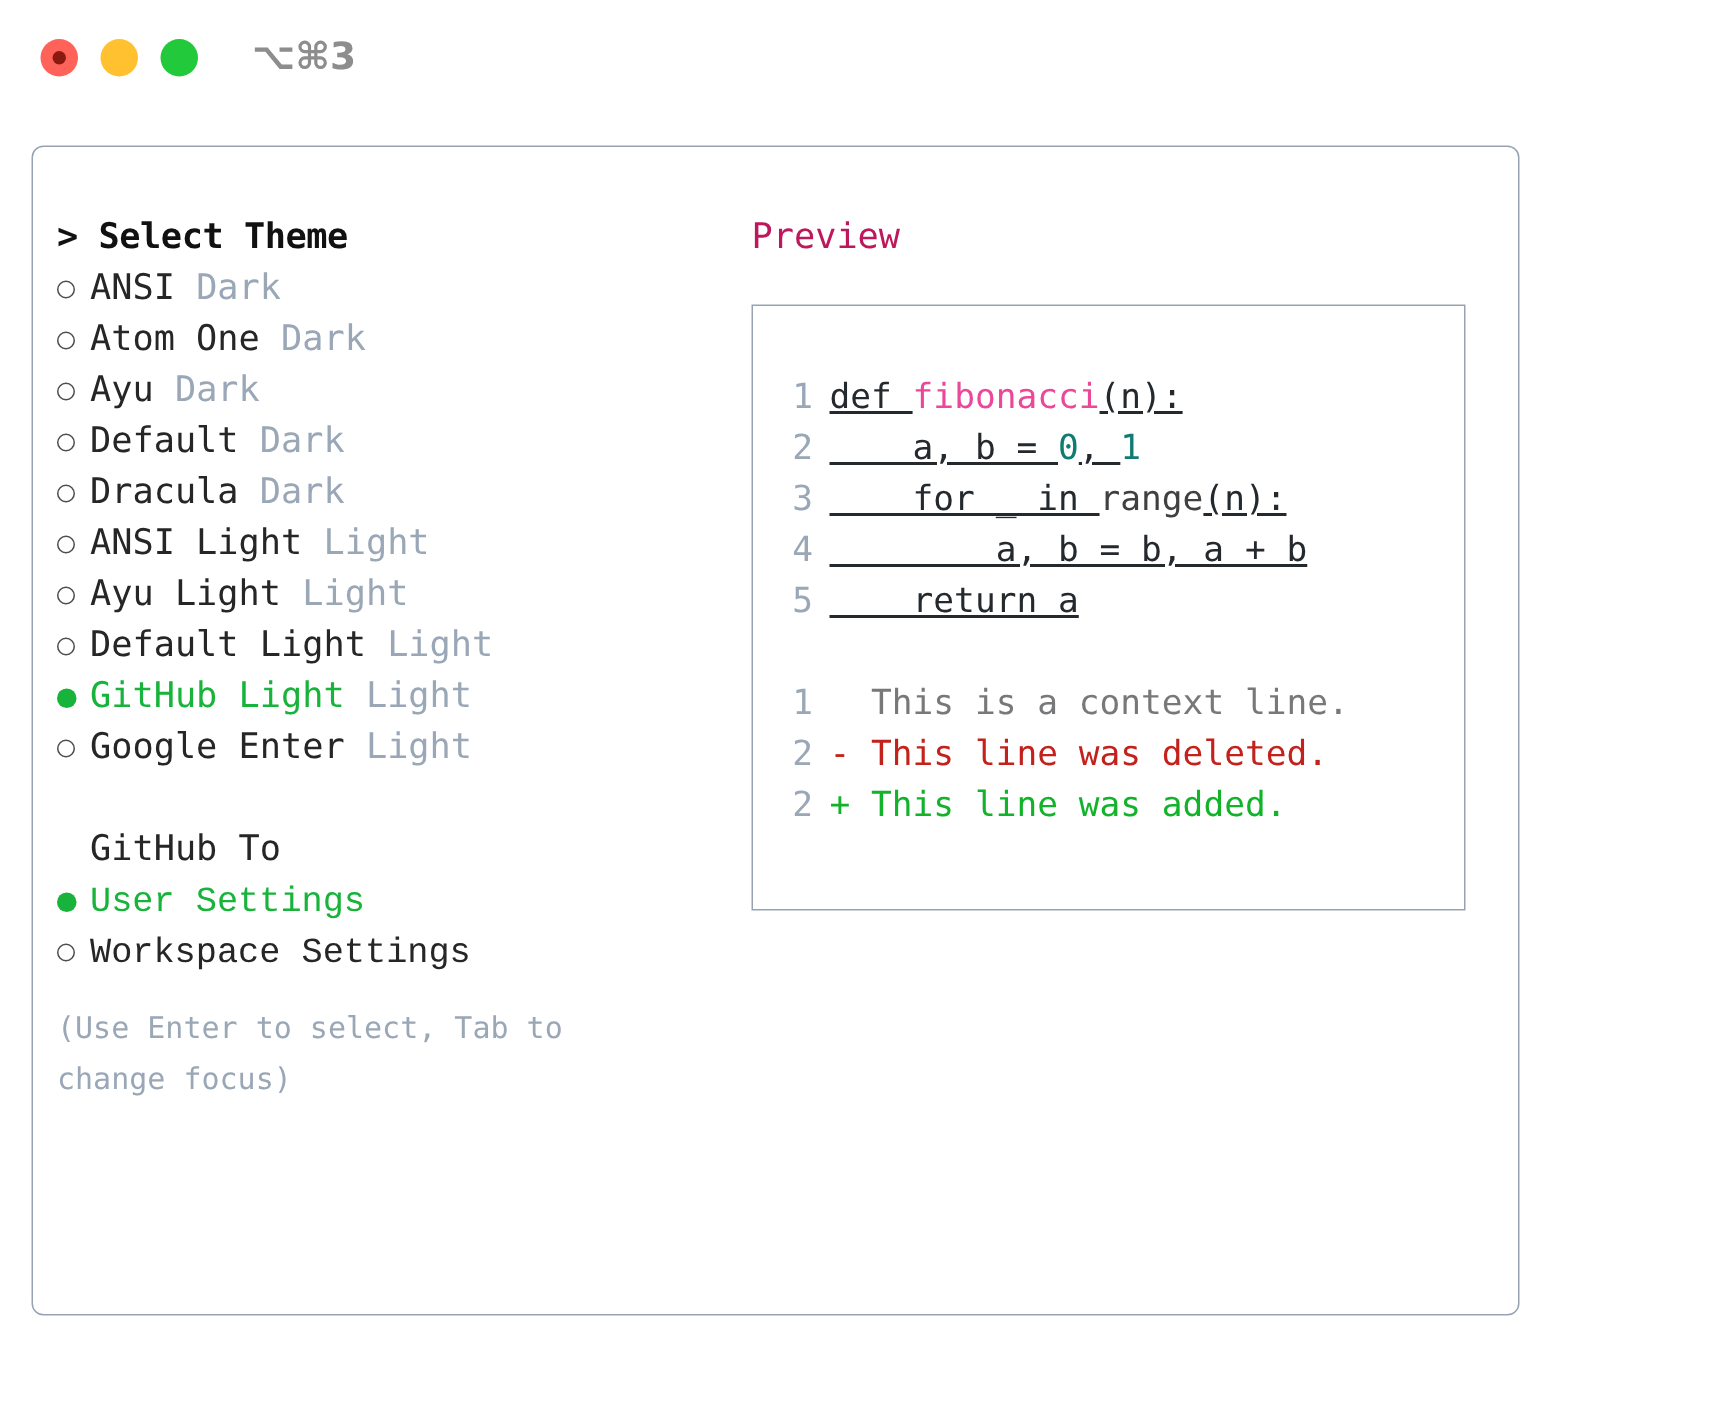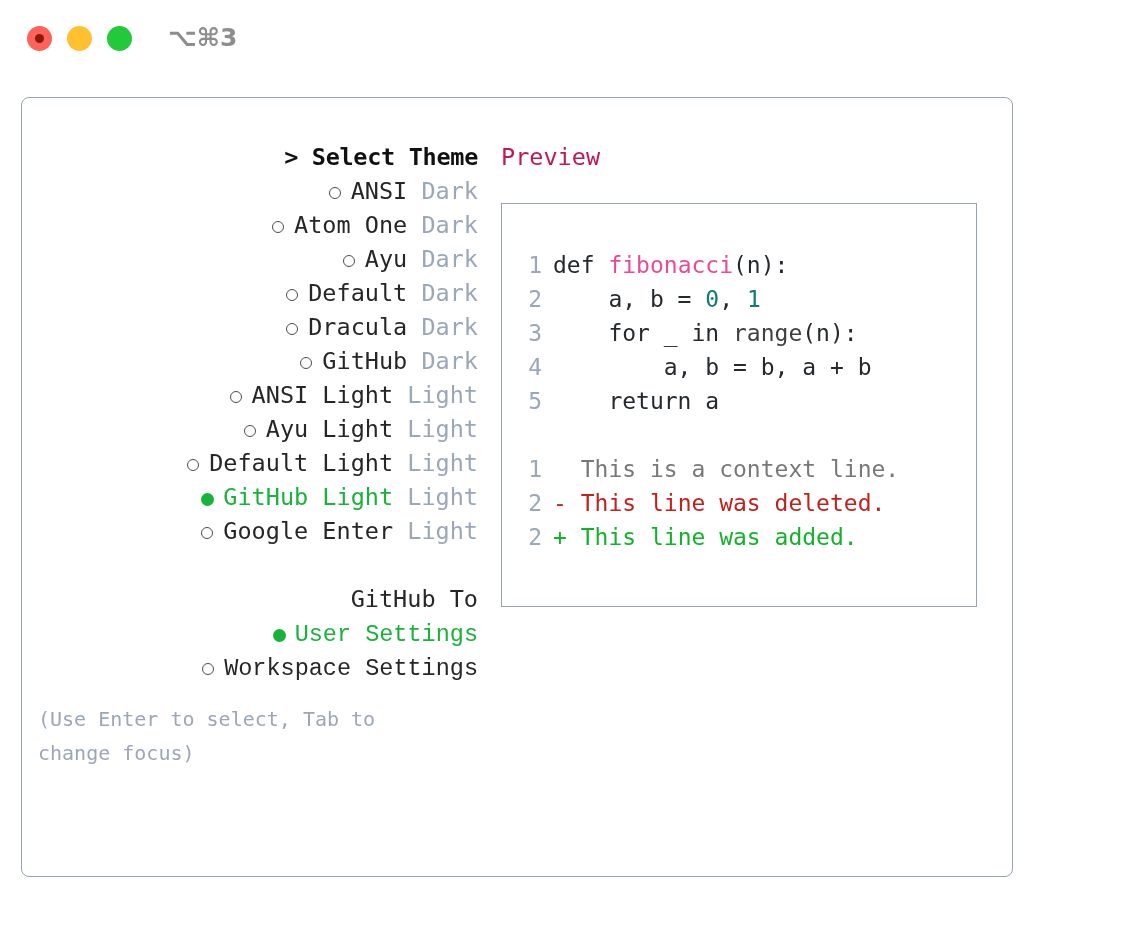--- a/index.html
+++ b/index.html
@@ -80,21 +80,20 @@
     top: 42px;
     width: 440px;
   }
 
   .row {
     height: 34px;
     line-height: 34px;
     font-size: 23.5px;
     white-space: nowrap;
     color: #262626;
-    text-align: right;
   }
 
   #select-theme-header {
     font-weight: bold;
     color: #111111;
     letter-spacing: -0.3px;
   }
   .bullet-empty {
     position: relative;
     display: inline-block;
@@ -180,21 +179,21 @@
     white-space: pre;
   }
   .code-line { height: 34px; }
   .lineno {
     display: inline-block;
     width: 22px;
     text-align: right;
     color: #9aa7b7;
     margin-right: 11px;
   }
-  .kw-plain { color: #24292e; }
+  .kw-plain { color: #24292e; text-decoration: underline; }
   .kw-func  { color: #ec4899; }
   .kw-num   { color: #0f7b72; }
   .kw-call  { color: #404040; }
 
   .diff-ctx { color: #77787a; }
   .diff-del { color: #c3211c; }
   .diff-add { color: #12b32a; }
 
   .blank-line { height: 34px; }
 </style>
@@ -215,21 +214,20 @@
     <div id="left-col">
 
       <div class="row" id="select-theme-header">&gt; Select Theme</div>
 
       <div id="theme-list">
           <div class="row"><span class="bullet-empty"></span><span class="theme-name">ANSI</span> <span class="theme-badge">Dark</span></div>
           <div class="row"><span class="bullet-empty"></span><span class="theme-name">Atom One</span> <span class="theme-badge">Dark</span></div>
           <div class="row"><span class="bullet-empty"></span><span class="theme-name">Ayu</span> <span class="theme-badge">Dark</span></div>
           <div class="row"><span class="bullet-empty"></span><span class="theme-name">Default</span> <span class="theme-badge">Dark</span></div>
           <div class="row"><span class="bullet-empty"></span><span class="theme-name">Dracula</span> <span class="theme-badge">Dark</span></div>
-          <div class="row"><span class="bullet-empty"></span><span class="theme-name">GitHub</span> <span class="theme-badge">Dark</span></div>
           <div class="row"><span class="bullet-empty"></span><span class="theme-name">ANSI Light</span> <span class="theme-badge">Light</span></div>
           <div class="row"><span class="bullet-empty"></span><span class="theme-name">Ayu Light</span> <span class="theme-badge">Light</span></div>
           <div class="row"><span class="bullet-empty"></span><span class="theme-name">Default Light</span> <span class="theme-badge">Light</span></div>
           <div class="row"><span class="bullet-filled"></span><span class="theme-name selected">GitHub Light</span> <span class="theme-badge">Light</span></div>
           <div class="row"><span class="bullet-empty"></span><span class="theme-name">Google Enter</span> <span class="theme-badge">Light</span></div>
         </div>
 
       <div class="spacer-row"></div>
 
       <div class="row" id="apply-to-label">GitHub To</div>

